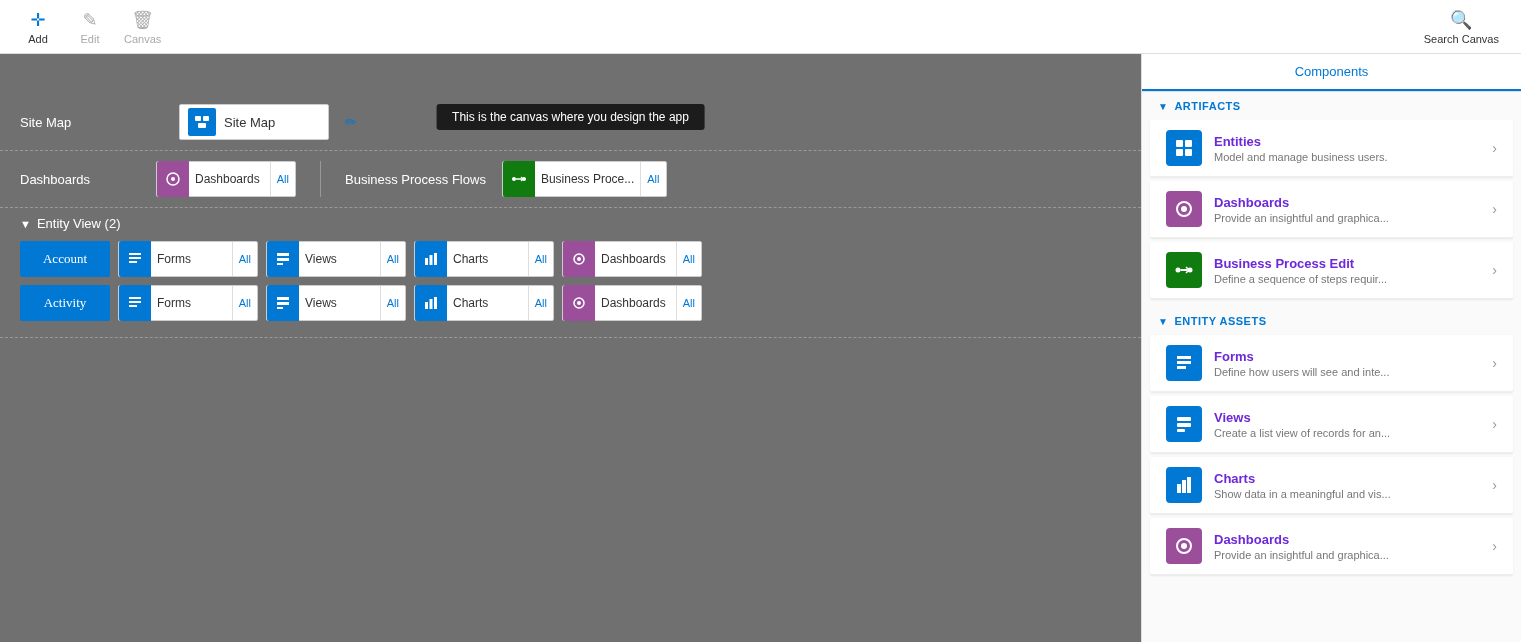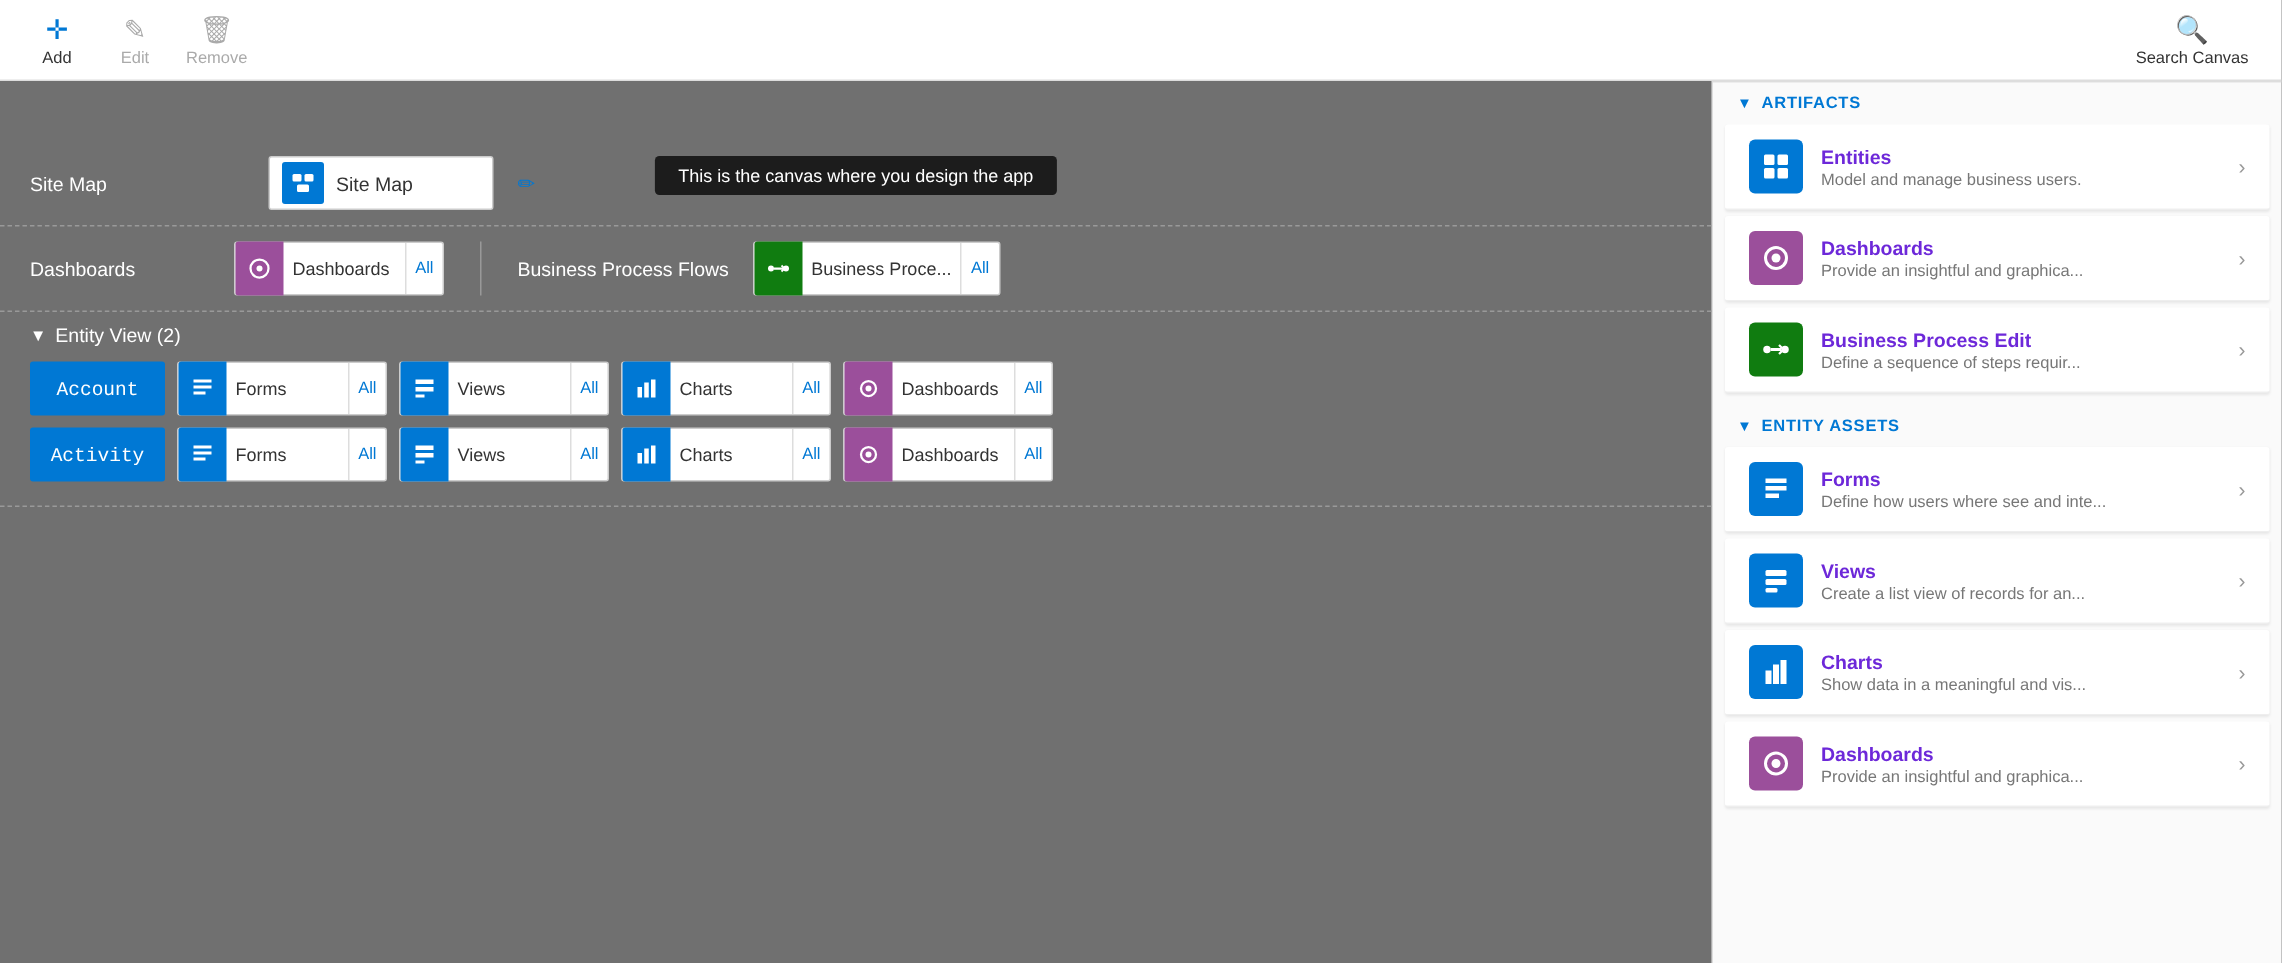--- a/index.html
+++ b/index.html
@@ -214,21 +214,21 @@
     .entity-name-btn {
       background: #0078d4;
       color: #fff;
       border: none;
       border-radius: 2px;
       padding: 4px 12px;
       font-size: 13px;
       min-width: 90px;
       height: 36px;
       cursor: pointer;
-      font-family: Liberation Mono, monospace;
+      font-family: Liberation Serif, serif;
       text-align: center;
     }
 
     
     .right-panel {
       width: 380px;
       background: #fafafa;
       border-left: 1px solid #ddd;
       display: flex;
       flex-direction: column;
@@ -317,21 +317,21 @@
   <button class="toolbar-btn active">
     <span class="tb-icon">✛</span>
     <span>Add</span>
   </button>
   <button class="toolbar-btn disabled">
     <span class="tb-icon">✎</span>
     <span>Edit</span>
   </button>
   <button class="toolbar-btn disabled">
     <span class="tb-icon">🗑</span>
-    <span>Remove</span>
+    <span>Canvas</span>
   </button>
   <div class="toolbar-spacer"></div>
   <div class="toolbar-search">
     <span class="tb-icon">🔍</span>
     <span>Search Canvas</span>
   </div>
 </div>
 
 <div class="main-layout">
 
@@ -492,20 +492,23 @@
             <span class="cc-all">All</span>
           </div>
         </div>
       </div>
 
     </div>
   </div>
 
   <div class="right-panel">
     <div class="panel-tabs">
+      <div class="panel-tab active">
+        <span>Components</span>
+      </div>
     </div>
     <div class="panel-content">
 
       <div class="section-header">
         <span class="chevron-icon">▼</span>
         <span>ARTIFACTS</span>
       </div>
 
       <div class="component-item">
         <div class="ci-icon blue">
@@ -561,21 +564,21 @@
       <div class="component-item">
         <div class="ci-icon blue">
           <svg width="18" height="18" viewBox="0 0 18 18" fill="white">
               <rect x="2" y="2" width="14" height="3"></rect>
               <rect x="2" y="7" width="14" height="3"></rect>
               <rect x="2" y="12" width="9" height="3"></rect>
             </svg>
         </div>
         <div class="ci-text">
           <div class="ci-name">Forms</div>
-          <div class="ci-desc">Define how users where see and inte...</div>
+          <div class="ci-desc">Define how users will see and inte...</div>
         </div>
         <span class="ci-chevron">›</span>
       </div>
 
       <div class="component-item">
         <div class="ci-icon blue">
           <svg width="18" height="18" viewBox="0 0 18 18" fill="white">
               <rect x="2" y="2" width="14" height="4" rx="1"></rect>
               <rect x="2" y="8" width="14" height="4" rx="1"></rect>
               <rect x="2" y="14" width="8" height="3" rx="1"></rect>

